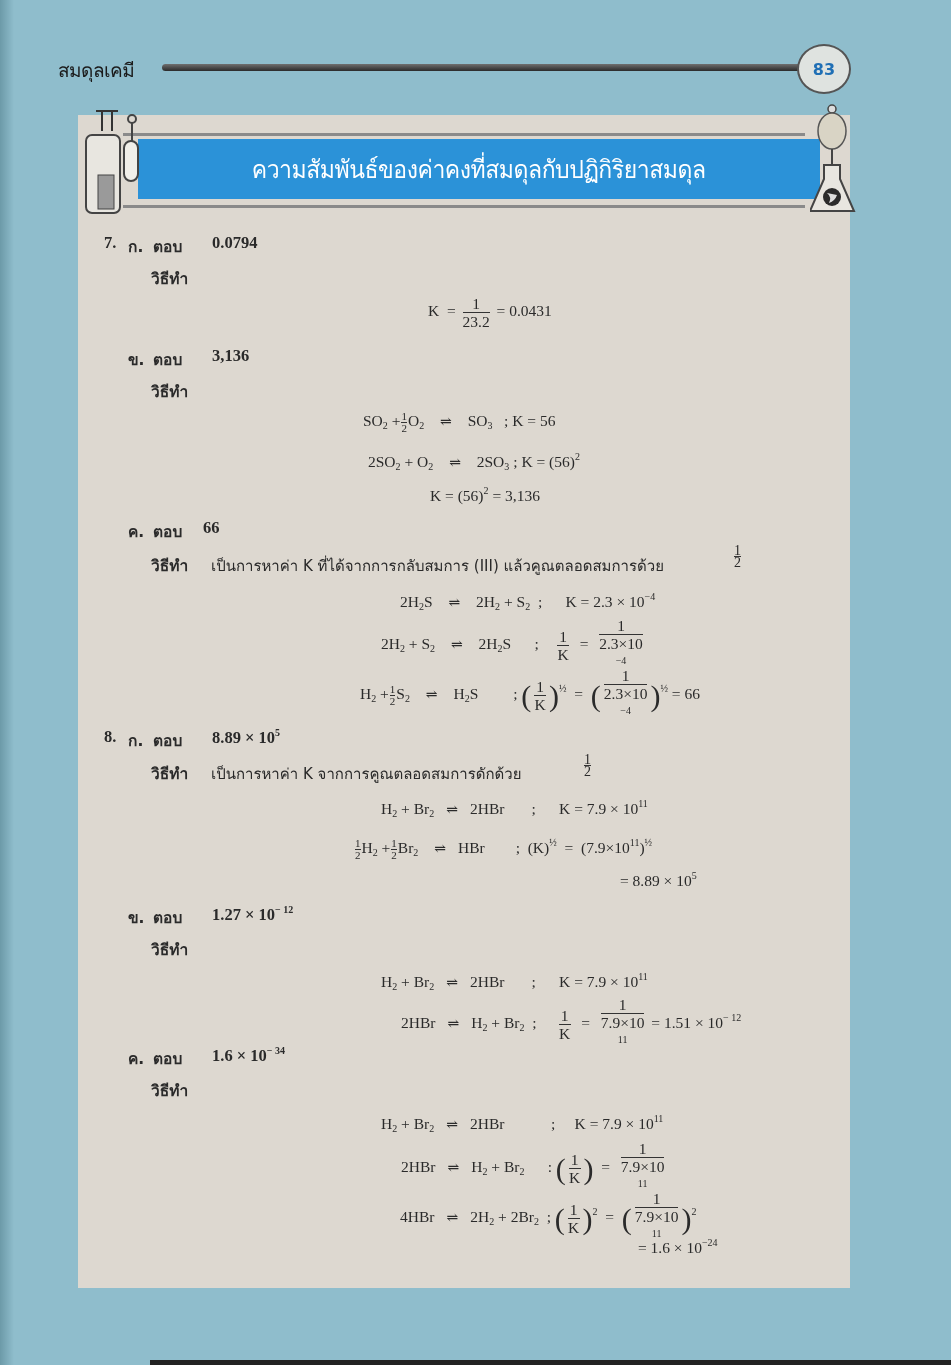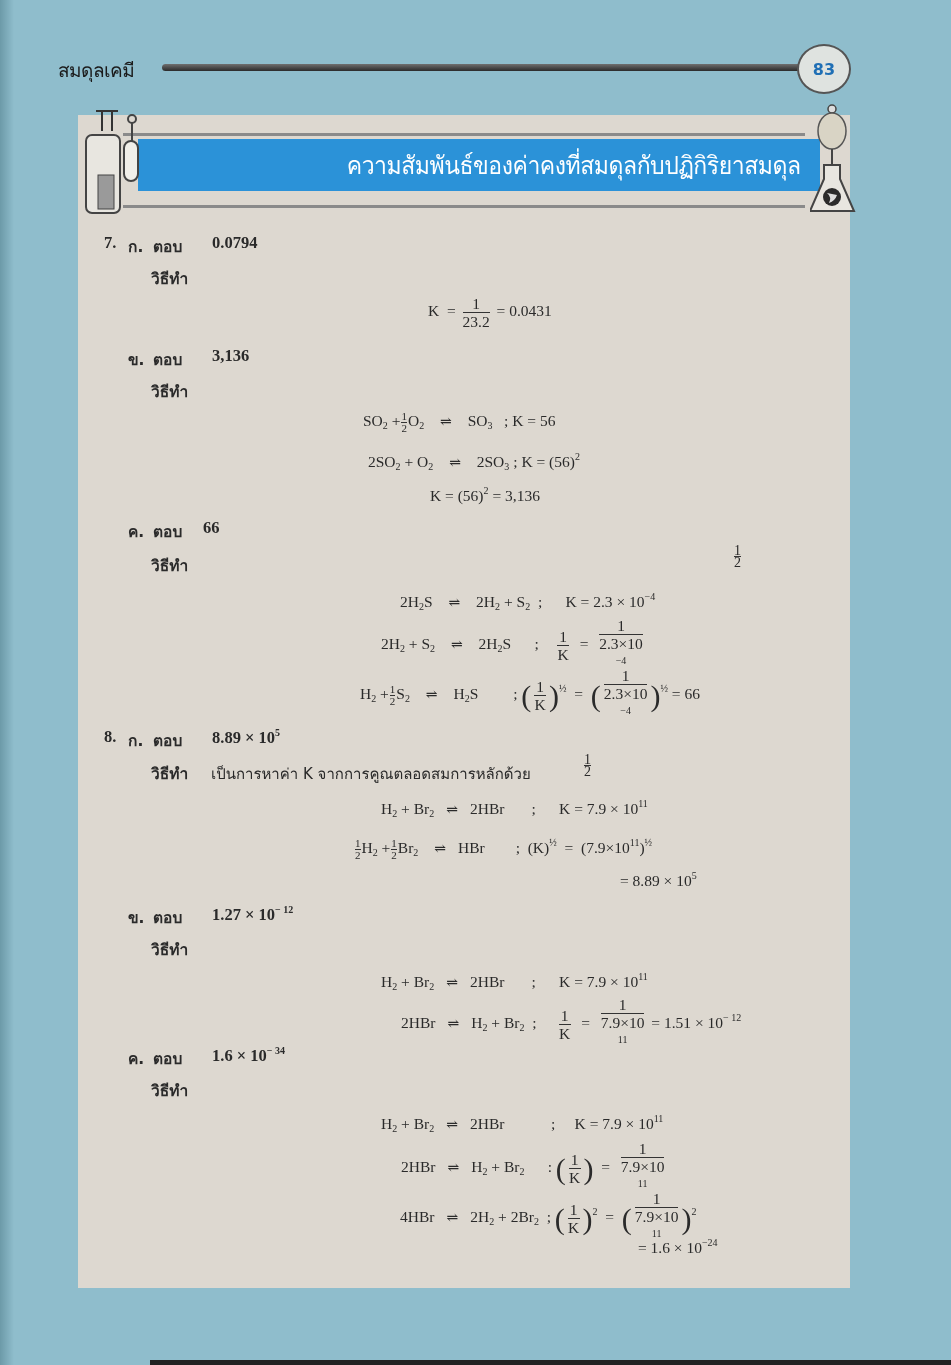--- a/index.html
+++ b/index.html
@@ -13,22 +13,22 @@
        font-size:19px;color:#1b1b1b;letter-spacing:-0.5px;}
   .head-rule{position:absolute;left:162px;top:64px;width:640px;height:7px;border-radius:4px;
        background:linear-gradient(#6f6f6f,#2a2a2a);}
   .page-badge{position:absolute;left:797px;top:44px;width:50px;height:46px;border-radius:50%;
        background:#dfe3e0;border:2px solid #555;display:flex;align-items:center;justify-content:center;
        font-family:"DejaVu Sans",sans-serif;font-weight:bold;font-size:16px;color:#1f6fb5;}
   
   .panel{position:absolute;left:78px;top:115px;width:772px;height:1173px;background:#ddd8d0;}
   .banner-box{position:absolute;left:0;top:0;width:772px;height:105px;}
   .banner-line{position:absolute;left:45px;right:45px;height:3px;background:#8a8a8a;}
-  .banner{position:absolute;left:60px;right:30px;top:24px;height:52px;background:#2b92d8;
-       display:flex;align-items:center;justify-content:flex-end;}
+  .banner{position:absolute;left:60px;right:30px;top:24px;height:60px;background:#2b92d8;
+       display:flex;align-items:center;justify-content:center;}
   .banner-title{font-family:"DejaVu Sans",sans-serif;font-size:25px;color:#fff;
        letter-spacing:-0.5px;transform:scaleX(0.92);}
   .apparatus-left{position:absolute;left:-2px;top:-10px;width:70px;height:112px;}
   .apparatus-right{position:absolute;right:-6px;top:-12px;width:46px;height:112px;}
   
   .t{position:absolute;font-size:16.5px;white-space:nowrap;}
   .b{font-weight:bold;}
   .th{font-family:"DejaVu Sans",sans-serif;font-size:15px;}
   .thb{font-family:"DejaVu Sans",sans-serif;font-size:15.5px;font-weight:bold;}
   .eq{position:absolute;font-size:15.5px;white-space:nowrap;}
@@ -104,20 +104,21 @@
     <span>2SO</span><sub>3</sub> <span>; K = (56)</span><sup>2</sup>
   </div>
   <div class="eq" style="left:352px;top:370px">
     <span>K = (56)</span><sup>2</sup> <span>= 3,136</span>
   </div>
 
   <div class="t thb" style="left:50px;top:404px">ค.</div>
   <div class="t thb" style="left:75px;top:404px">ตอบ</div>
   <div class="t b" style="left:125px;top:403px">66</div>
   <div class="t thb" style="left:73px;top:438px">วิธีทำ</div>
+  <div class="t th" style="left:133px;top:439px">เป็นการหาค่า K ที่ได้จากการกลับสมการ (III) แล้วคูณตลอดสมการด้วย</div>
   <div class="eq" style="left:655px;top:430px">
     <span class="hf" style="font-size:14px"><span class="num">1</span><span>2</span></span>
   </div>
   <div class="eq" style="left:322px;top:476px">
     <span>2H</span><sub>2</sub>S
     <span class="arrow">⇌</span>
     <span>2H</span><sub>2</sub> + S<sub>2</sub> &nbsp;;&nbsp;&nbsp;&nbsp;&nbsp;&nbsp;
     <span>K = 2.3 × 10</span><sup>−4</sup>
   </div>
   <div class="eq" style="left:303px;top:502px">
@@ -136,21 +137,21 @@
     &nbsp;<span>=</span>&nbsp;
     <span class="paren">(</span><span class="frac"><span class="num">1</span><span><span>2.3×10</span><sup>−4</sup></span></span><span class="paren">)</span><sup>½</sup>
     <span>= 66</span>
   </div>
 
   <div class="t b" style="left:26px;top:612px">8.</div>
   <div class="t thb" style="left:50px;top:613px">ก.</div>
   <div class="t thb" style="left:75px;top:613px">ตอบ</div>
   <div class="t b" style="left:134px;top:612px">8.89 × 10<sup>5</sup></div>
   <div class="t thb" style="left:73px;top:646px">วิธีทำ</div>
-  <div class="t th" style="left:133px;top:647px">เป็นการหาค่า K จากการคูณตลอดสมการหลักด้วย</div>
+  <div class="t th" style="left:133px;top:647px">เป็นการหาค่า K จากการคูณตลอดสมการดักด้วย</div>
   <div class="eq" style="left:505px;top:639px">
     <span class="hf" style="font-size:14px"><span class="num">1</span><span>2</span></span>
   </div>
   <div class="eq" style="left:303px;top:683px">
     H<sub>2</sub> + Br<sub>2</sub><span class="arrow">⇌</span><span>2HBr</span>
     &nbsp;&nbsp;&nbsp;&nbsp;&nbsp;&nbsp;;&nbsp;&nbsp;&nbsp;&nbsp;&nbsp;&nbsp;<span>K = 7.9 × 10</span><sup>11</sup>
   </div>
   <div class="eq" style="left:276px;top:722px">
     <span class="hf"><span class="num">1</span><span>2</span></span>H<sub>2</sub> +<span class="hf"><span class="num">1</span><span>2</span></span>Br<sub>2</sub>
     <span class="arrow">⇌</span><span>HBr</span>

